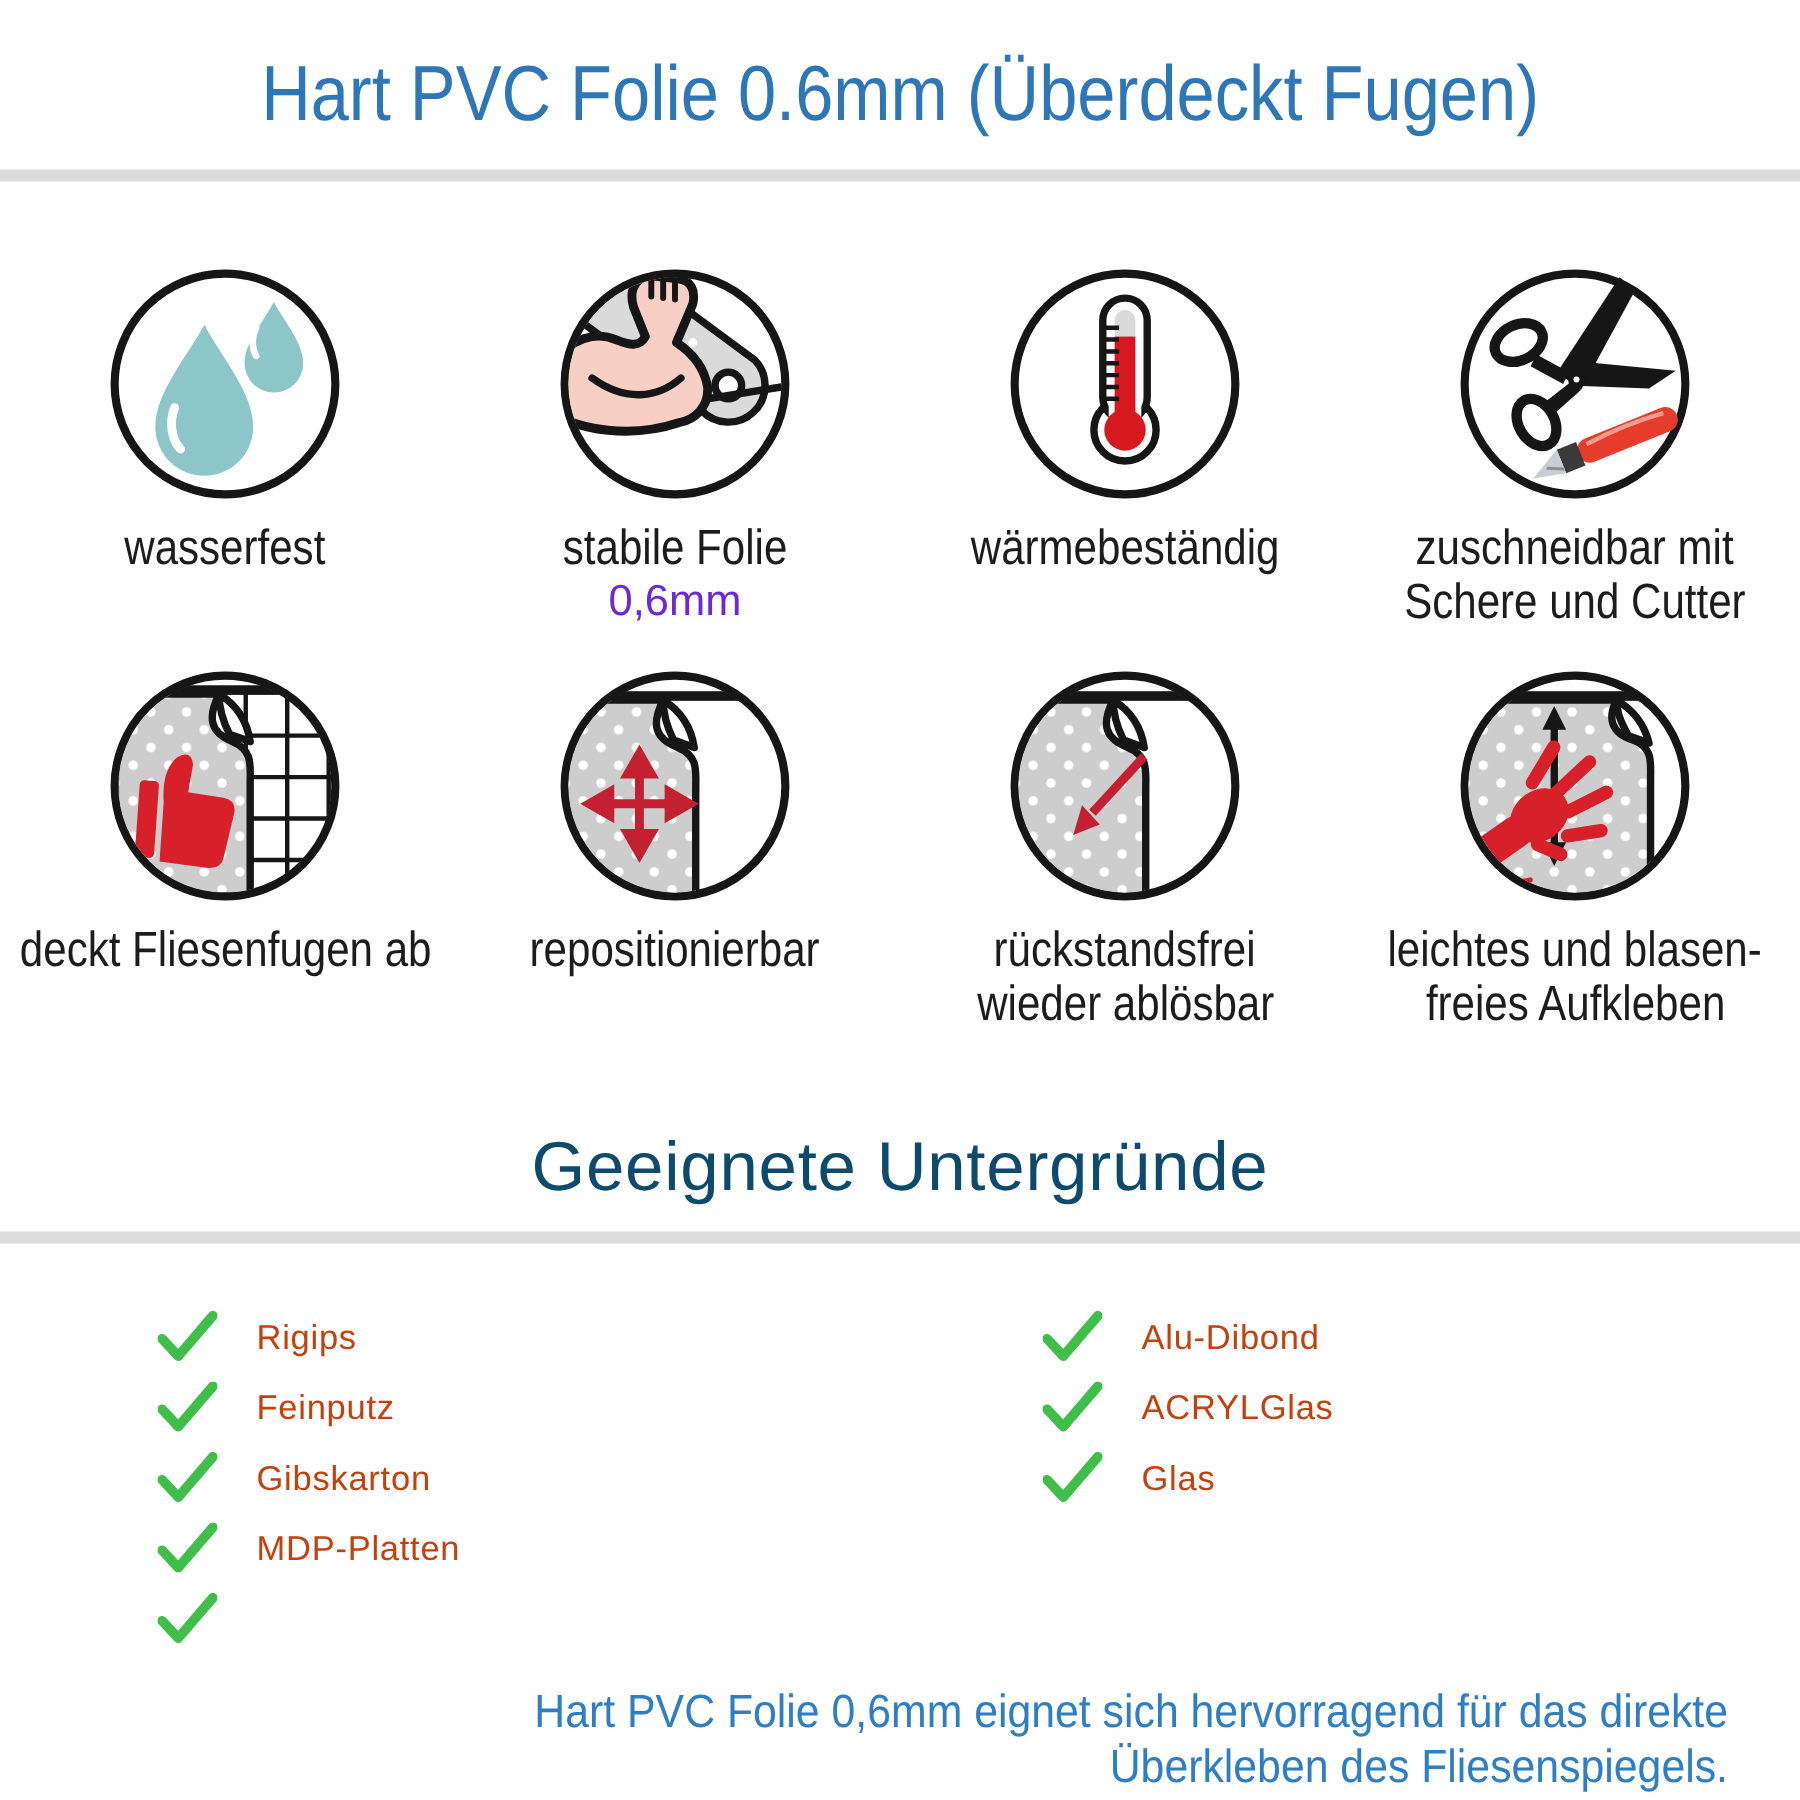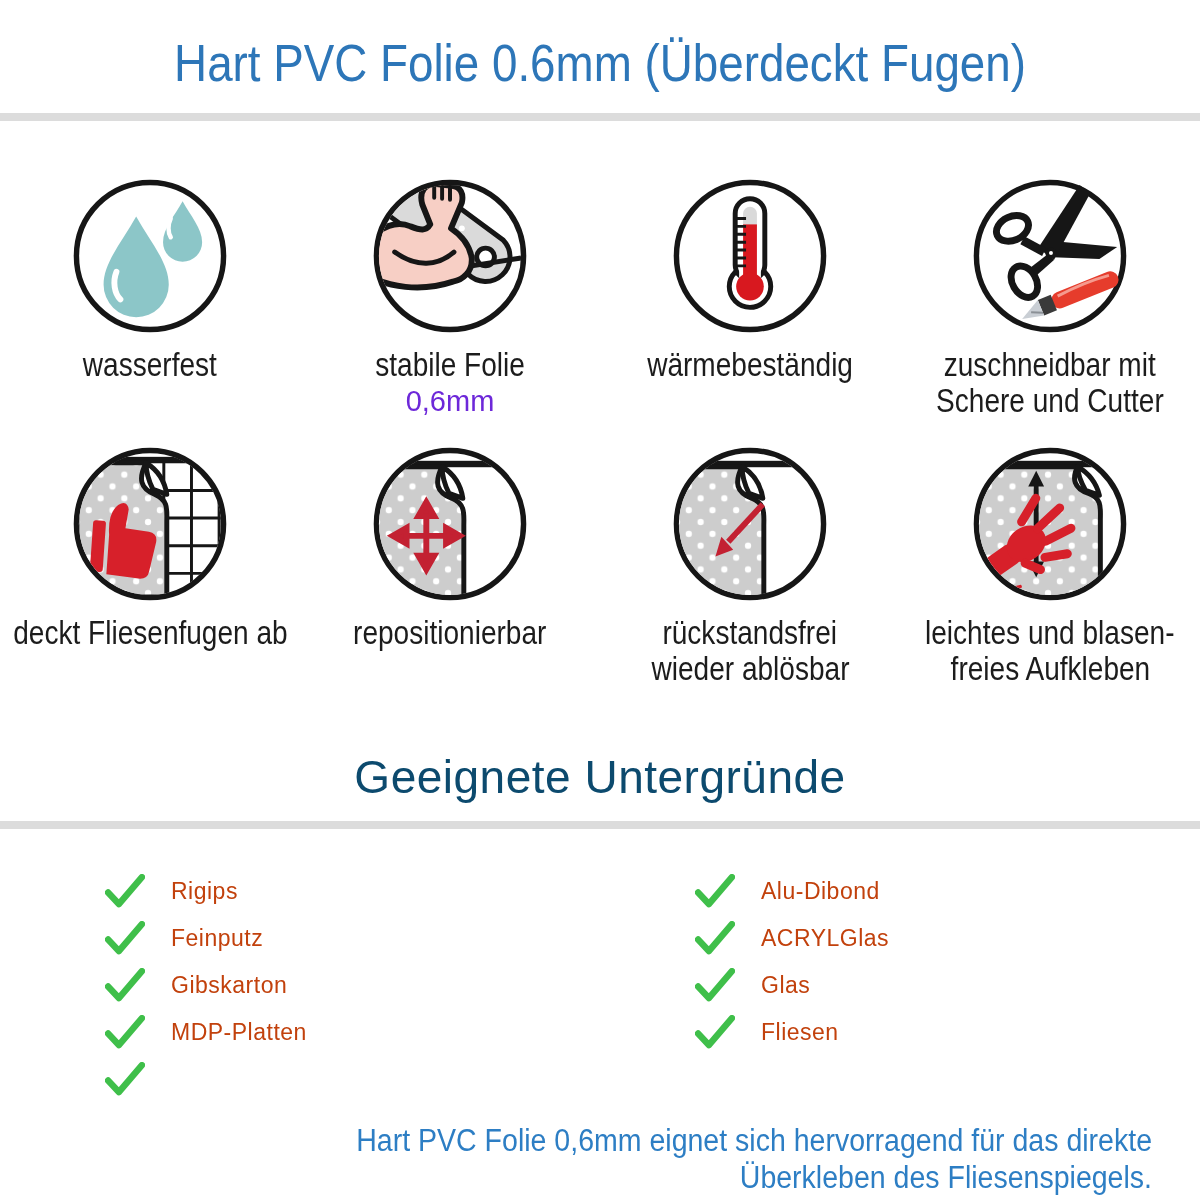--- a/index.html
+++ b/index.html
@@ -276,25 +276,19 @@
           <polyline points="2,12 9,19.5 24,2" fill="none" stroke="#3fbf4a" stroke-width="4.2" stroke-linecap="round" stroke-linejoin="round"></polyline>
         </svg>
       <span class="ctext">ACRYLGlas</span>
     </div>
     <div class="citem">
       <svg class="check" viewBox="0 0 26 22" width="40" height="34">
           <polyline points="2,12 9,19.5 24,2" fill="none" stroke="#3fbf4a" stroke-width="4.2" stroke-linecap="round" stroke-linejoin="round"></polyline>
         </svg>
       <span class="ctext">Glas</span>
     </div>
-    <div class="citem">
-      <svg class="check" viewBox="0 0 26 22" width="40" height="34">
-          <polyline points="2,12 9,19.5 24,2" fill="none" stroke="#3fbf4a" stroke-width="4.2" stroke-linecap="round" stroke-linejoin="round"></polyline>
-        </svg>
-      <span class="ctext">Fliesen</span>
-    </div>
   </div>
 </div>
 
 <div class="footer">
   <div class="fline">Hart PVC Folie 0,6mm eignet sich hervorragend für das direkte</div>
   <div class="fline">Überkleben des Fliesenspiegels.</div>
 </div>
 
 </body></html>

